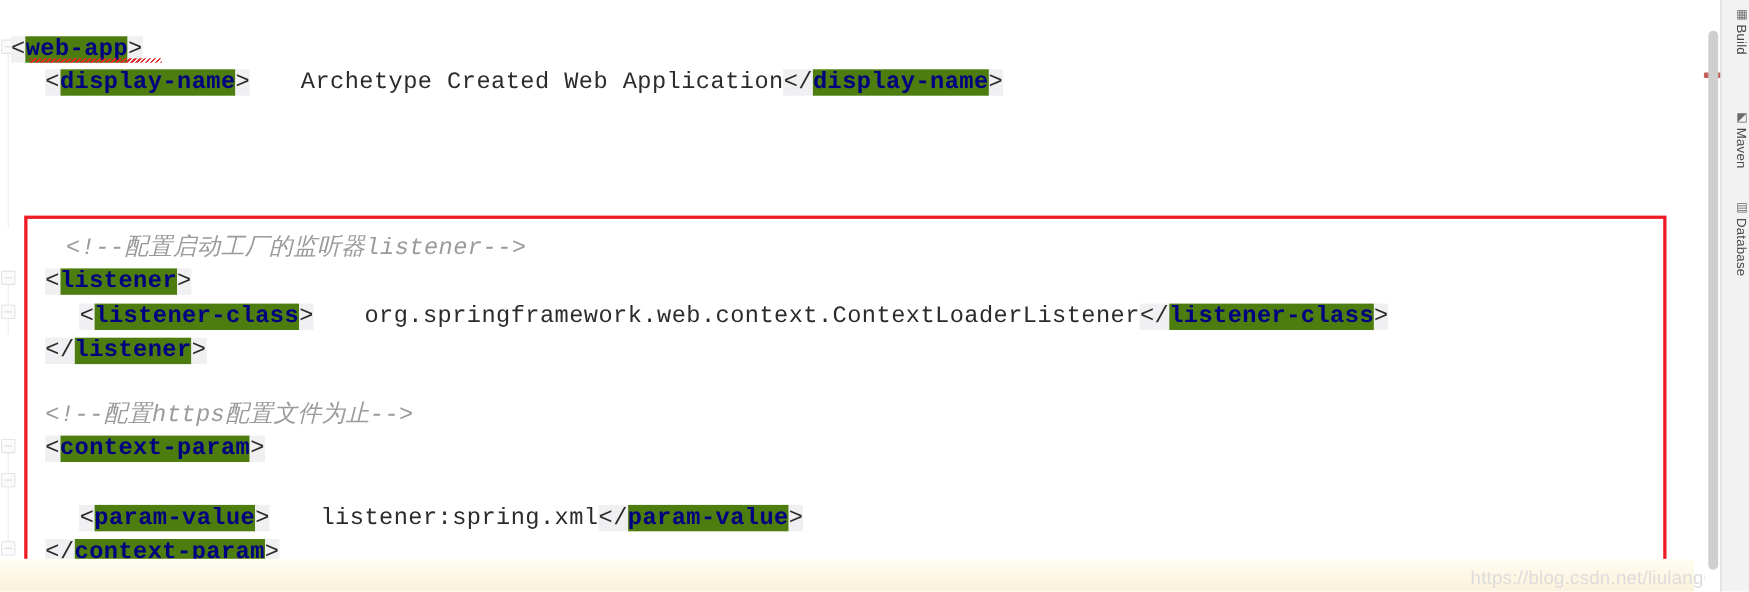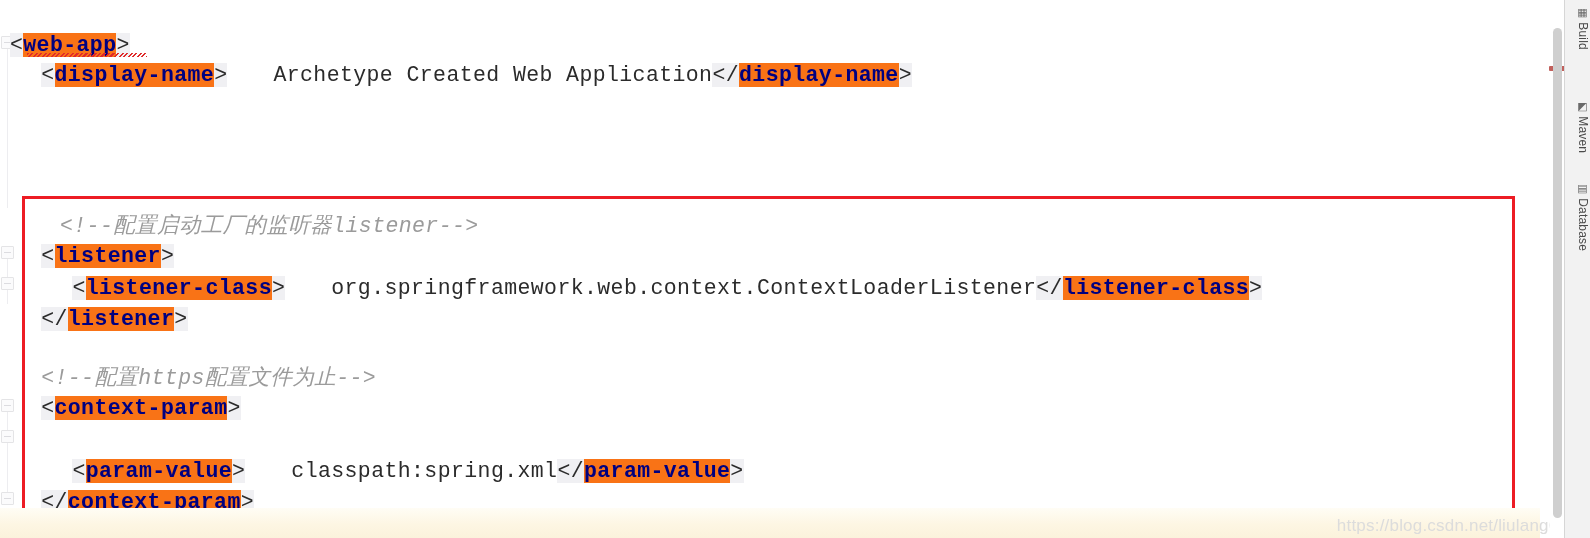--- a/index.html
+++ b/index.html
@@ -59,21 +59,21 @@
     height: 30px;
     line-height: 30px;
     white-space: pre;
     font-size: 21.5px;
     letter-spacing: 0.4px;
     color: #2b2b2b;
   }
   .tag {
     color: #000080;
     font-weight: bold;
-    background: #f97316;
+    background: #4d7c0f;
   }
   .angle {
     color: #2b2b2b;
     font-weight: normal;
     background: #f0f0f3;
   }
   .txt { color: #2b2b2b; padding-left: 46px; }
   .comment {
     color: #9b9b9b;
     font-style: italic;
@@ -188,21 +188,21 @@
   <div id="editor">
       <div class="code-line" style="top: 30px; left: 10px;"><span class="angle">&lt;</span><span class="tag">web-app</span><span class="angle">&gt;</span></div>
       <div class="squiggle" style="left: 27px; top: 53px; width: 120px;"></div>
       <div class="code-line" style="top: 60px; left: 41.2px;"><span class="angle">&lt;</span><span class="tag">display-name</span><span class="angle">&gt;</span><span class="txt">Archetype Created Web Application</span><span class="angle">&lt;/</span><span class="tag">display-name</span><span class="angle">&gt;</span></div>
       <div class="code-line" style="top: 211px; left: 27px; margin-left: 33px;"><span class="comment">&lt;!--</span><span class="comment cn">配置启动工厂的监听器</span><span class="comment">listener--&gt;</span></div>
       <div class="code-line" style="top: 241px; left: 41.2px;"><span class="angle">&lt;</span><span class="tag">listener</span><span class="angle">&gt;</span></div>
       <div class="code-line" style="top: 273px; left: 72.4px;"><span class="angle">&lt;</span><span class="tag">listener-class</span><span class="angle">&gt;</span><span class="txt">org.springframework.web.context.ContextLoaderListener</span><span class="angle">&lt;/</span><span class="tag">listener-class</span><span class="angle">&gt;</span></div>
       <div class="code-line" style="top: 304px; left: 41.2px;"><span class="angle">&lt;/</span><span class="tag">listener</span><span class="angle">&gt;</span></div>
       <div class="code-line" style="top: 363px; left: 41.2px;"><span class="comment">&lt;!--</span><span class="comment cn">配置</span><span class="comment">https</span><span class="comment cn">配置文件为止</span><span class="comment">--&gt;</span></div>
       <div class="code-line" style="top: 393px; left: 41.2px;"><span class="angle">&lt;</span><span class="tag">context-param</span><span class="angle">&gt;</span></div>
-      <div class="code-line" style="top: 456px; left: 72.4px;"><span class="angle">&lt;</span><span class="tag">param-value</span><span class="angle">&gt;</span><span class="txt">classpath:spring.xml</span><span class="angle">&lt;/</span><span class="tag">param-value</span><span class="angle">&gt;</span></div>
+      <div class="code-line" style="top: 456px; left: 72.4px;"><span class="angle">&lt;</span><span class="tag">param-value</span><span class="angle">&gt;</span><span class="txt">listener:spring.xml</span><span class="angle">&lt;/</span><span class="tag">param-value</span><span class="angle">&gt;</span></div>
       <div class="code-line" style="top: 487px; left: 41.2px;"><span class="angle">&lt;/</span><span class="tag">context-param</span><span class="angle">&gt;</span></div>
     </div>
 
   <div id="redbox" style="left: 22px; top: 196px; width: 1493px; height: 324px; border-color: rgb(237, 28, 36);"></div>
 
   <div id="bottom-band"></div>
 
   <div id="watermark">https://blog.csdn.net/liulang68</div>
 
   <div id="scrollbar-track"></div>

